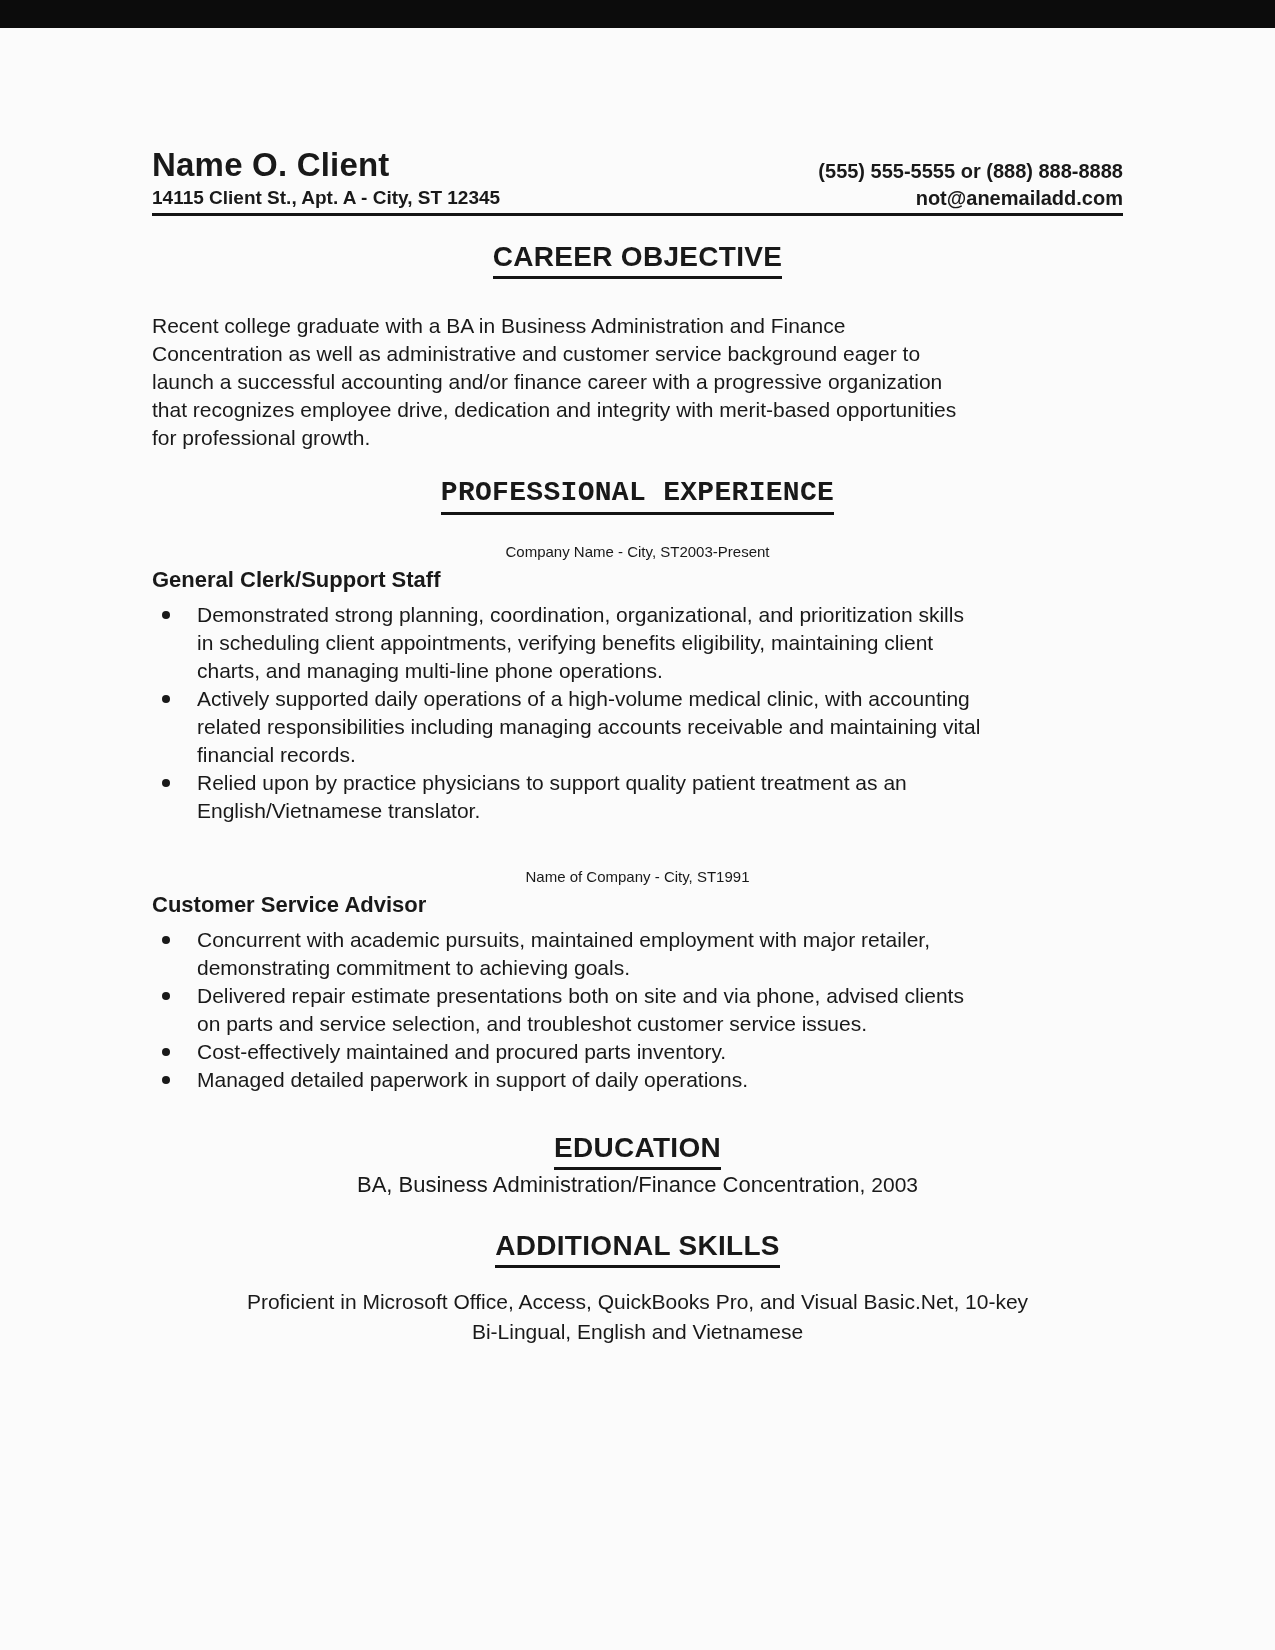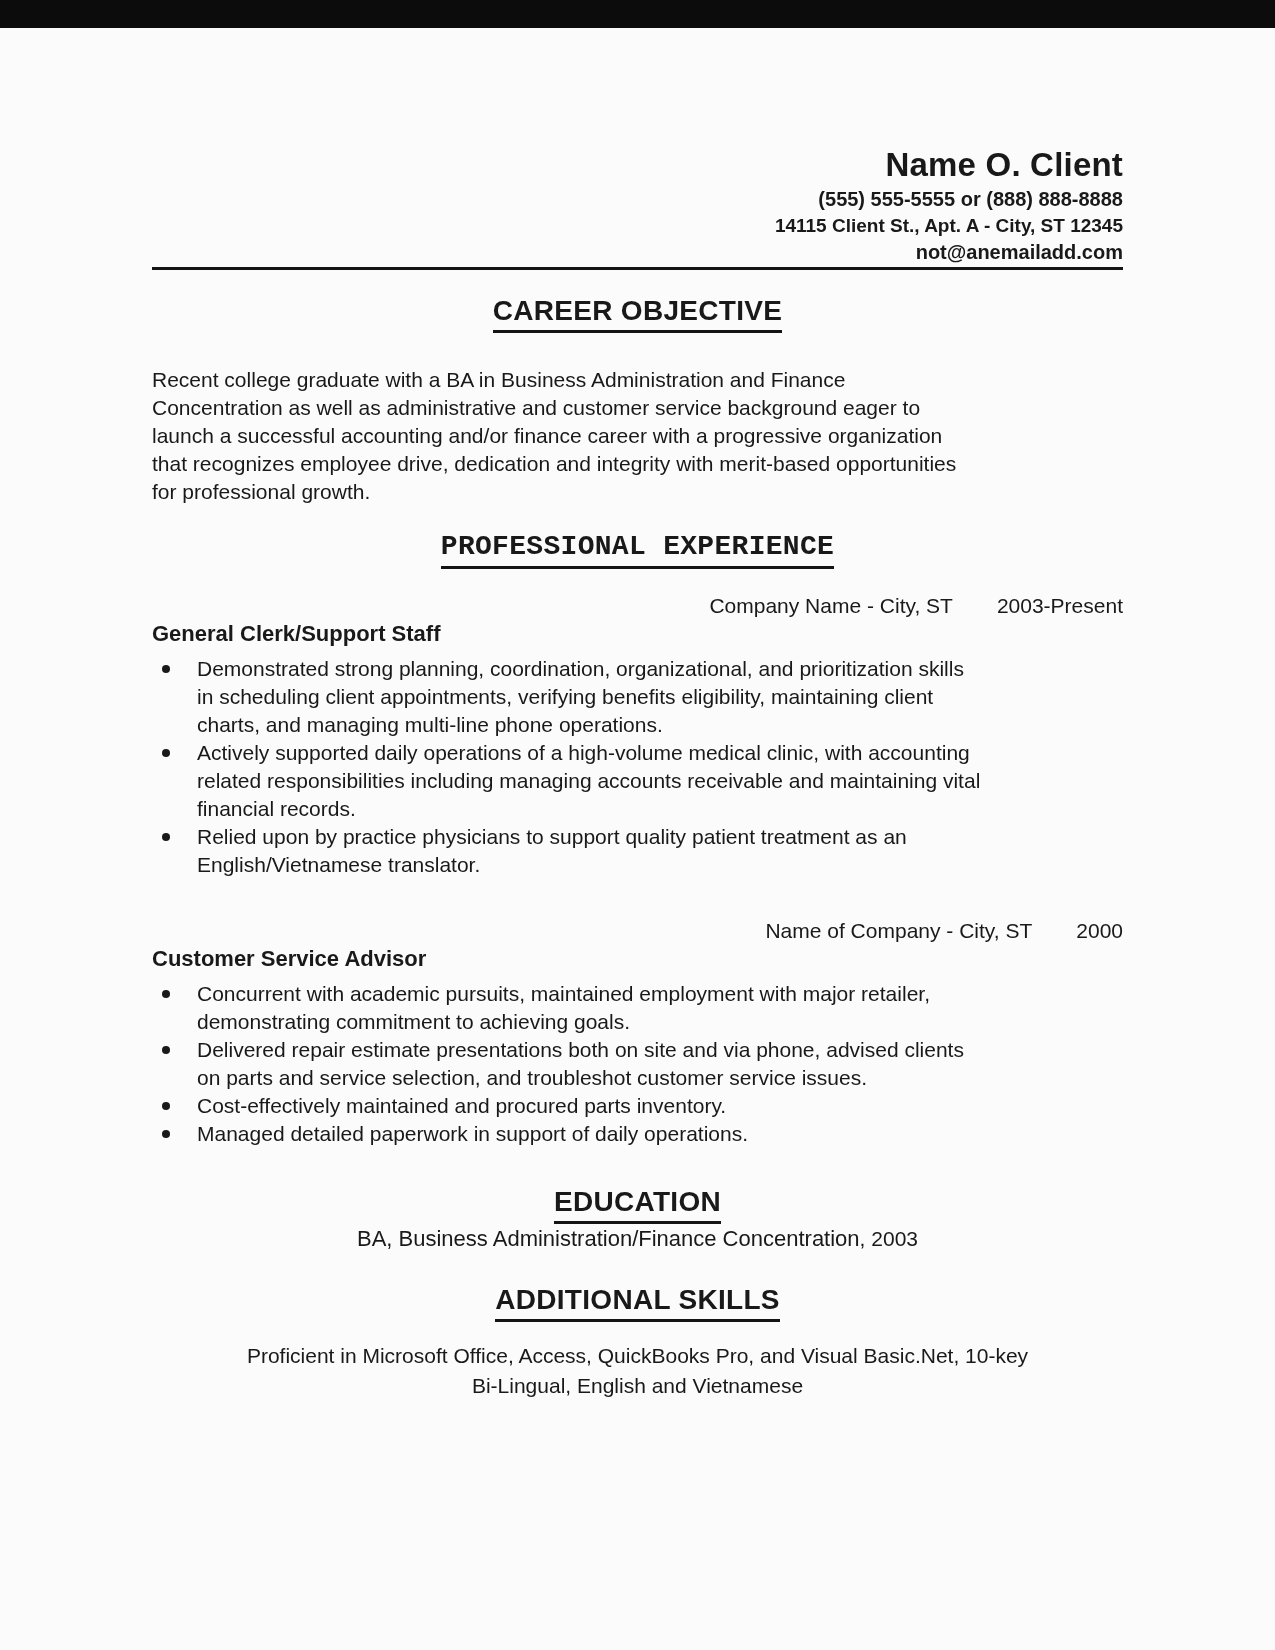--- a/index.html
+++ b/index.html
@@ -16,21 +16,21 @@
     height: 28px;
     background: #0c0c0c;
   }
   .content {
     padding: 117px 152px 0 152px;
   }
   .ml { white-space: pre; }
 
   
   .hdr { border-bottom: 3px solid #141414; padding-bottom: 2px; }
-  .hdr-row { display: flex; justify-content: space-between; align-items: flex-end; flex-direction: column; }
+  .hdr-row { display: flex; justify-content: space-between; align-items: flex-end; }
   .person-name { font-size: 33px; font-weight: bold; line-height: 40px; letter-spacing: 0.2px; }
   .person-phone { font-size: 20px; font-weight: bold; line-height: 28px; }
   .person-address { font-size: 19px; font-weight: bold; line-height: 26px; }
   .person-email { font-size: 20px; font-weight: bold; line-height: 26px; }
 
   
   .heading-row { text-align: center; }
   .heading-text {
     display: inline-block;
     font-size: 28px;
@@ -42,21 +42,21 @@
   }
   .h-objective { margin-top: 24px; }
   .h-experience { margin-top: 24px; font-family: Liberation Mono, monospace; }
   .h-education { margin-top: 37px; }
   .h-skills { margin-top: 29px; }
 
   
   .objective-text { margin-top: 33px; font-size: 21px; line-height: 28px; }
 
   
-  .job-head { display: flex; justify-content: flex-end; align-items: baseline; font-size: 21px; line-height: 28px; gap: 44px; }
+  .job-head { display: flex; justify-content: center; align-items: baseline; font-size: 15px; line-height: 28px; }
   .job1-head { margin-top: 23px; }
   .job2-head { margin-top: 38px; }
   .job-title { font-size: 22px; font-weight: bold; line-height: 28px; }
   ul.bullets { list-style: none; margin-top: 7px; }
   ul.bullets li {
     position: relative;
     padding-left: 45px;
     font-size: 21px;
     line-height: 28px;
   }
@@ -121,21 +121,21 @@
 charts, and managing multi-line phone operations.</li>
     <li class="ml">Actively supported daily operations of a high-volume medical clinic, with accounting
 related responsibilities including managing accounts receivable and maintaining vital
 financial records.</li>
     <li class="ml">Relied upon by practice physicians to support quality patient treatment as an
 English/Vietnamese translator.</li>
   </ul>
 
   <div class="job-head job2-head">
     <div>Name of Company - City, ST</div>
-    <div>2000</div>
+    <div>1991</div>
   </div>
   <div class="job-title">Customer Service Advisor</div>
   <ul class="bullets">
     <li class="ml">Concurrent with academic pursuits, maintained employment with major retailer,
 demonstrating commitment to achieving goals.</li>
     <li class="ml">Delivered repair estimate presentations both on site and via phone, advised clients
 on parts and service selection, and troubleshot customer service issues.</li>
     <li class="ml">Cost-effectively maintained and procured parts inventory.</li>
     <li class="ml">Managed detailed paperwork in support of daily operations.</li>
   </ul>

